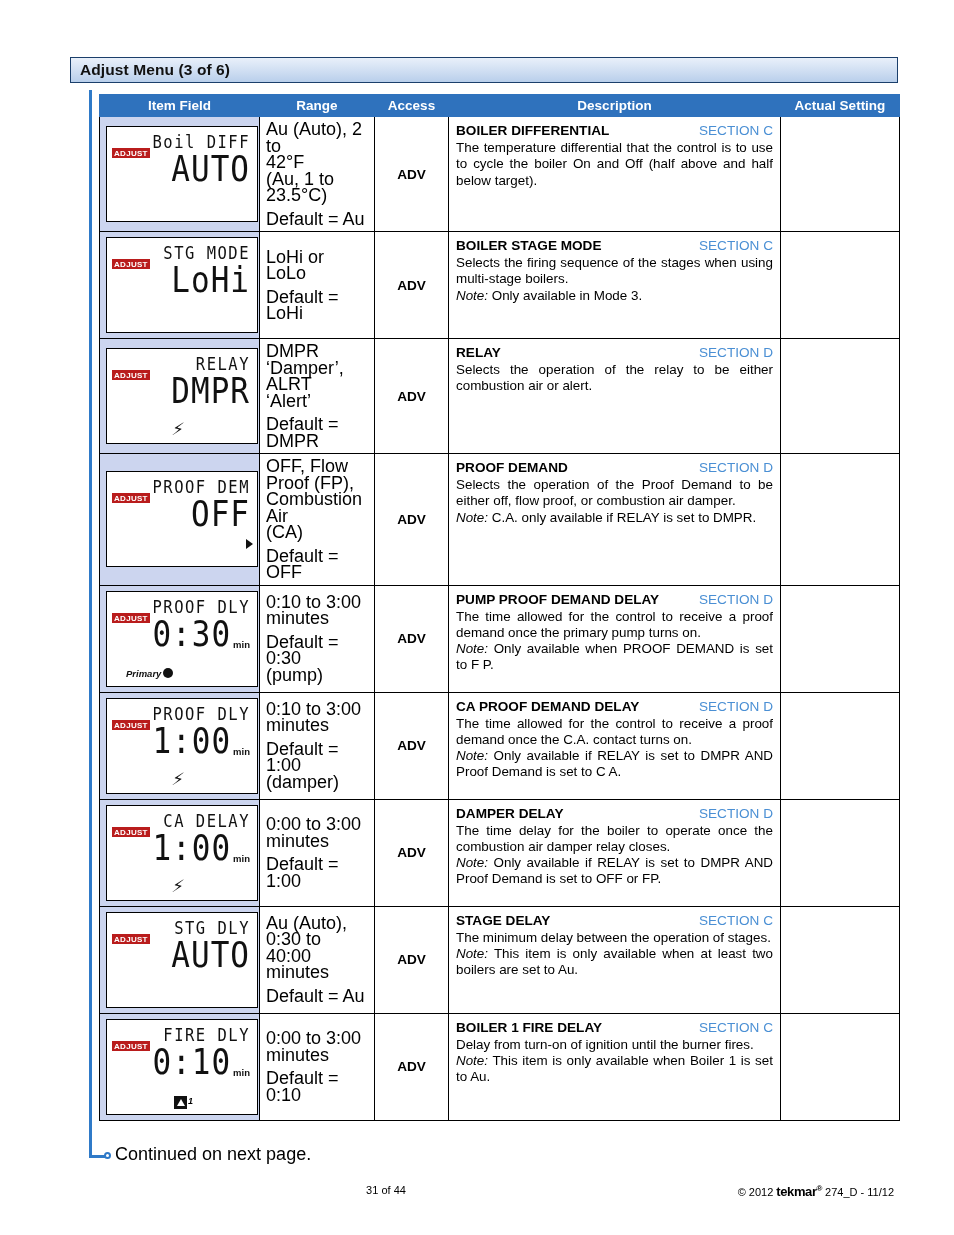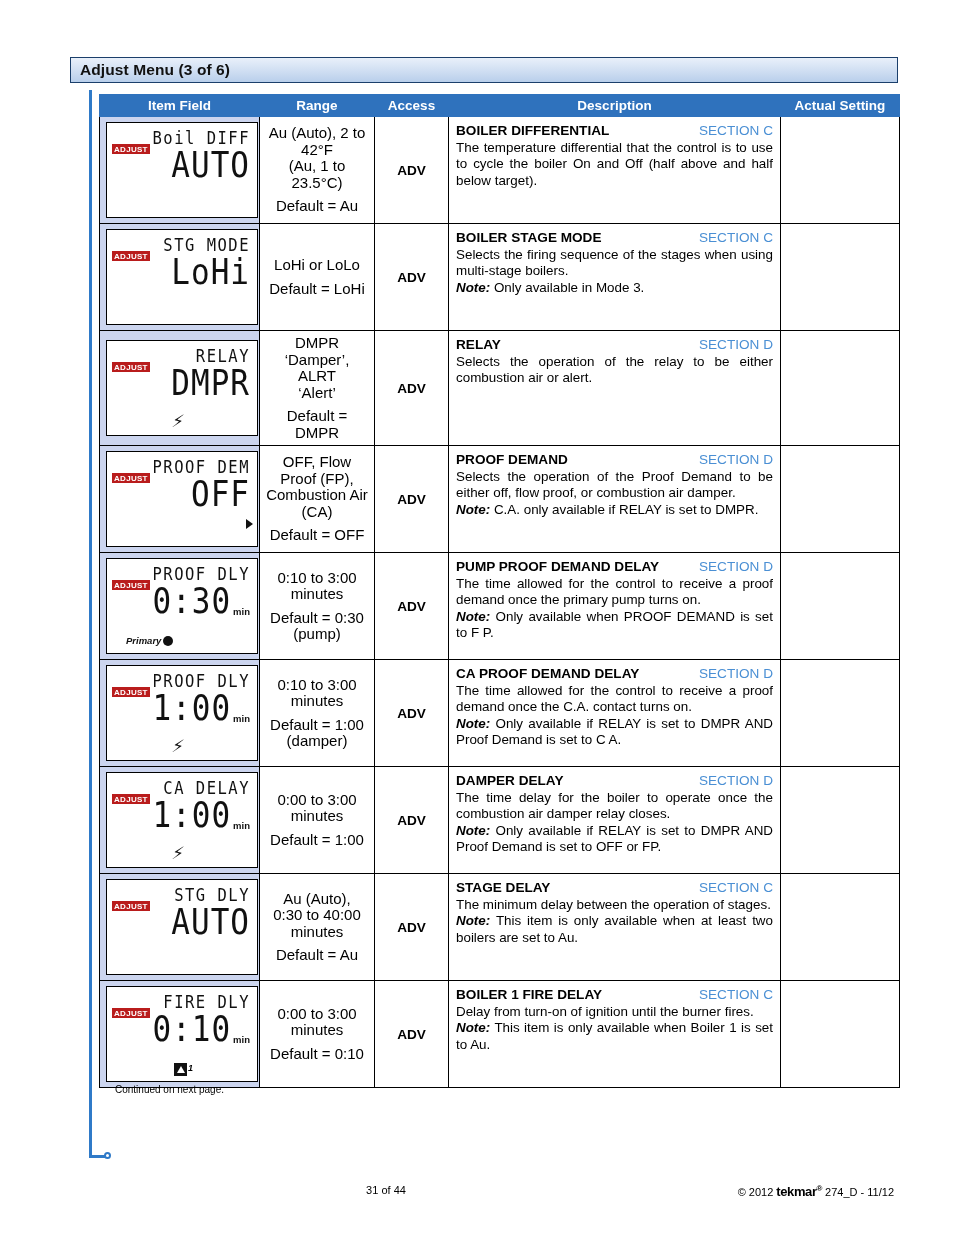--- a/index.html
+++ b/index.html
@@ -73,22 +73,22 @@
   .tbl thead th.c-access { width: 74px;  }
   .tbl thead th.c-desc   { width: 332px; }
   .tbl thead th.c-actual { width: 119px; }
 
   td.item-cell {
     background: #ccd5ef;
     padding: 5px 5px 5px 6px;
     text-align: center;
   }
   td.range-cell {
-    font-size: 15px; line-height: 16.5px;
-    text-align: center; padding: 4px 6px;
+    font-size: 18px; line-height: 16.5px;
+    padding: 4px 6px;
   }
   td.access-cell {
     font-size: 13.6px; font-weight: bold;
     text-align: center;
   }
   td.desc-cell {
     font-size: 13.4px; line-height: 16.2px;
     padding: 6px 7px 18px 7px;
     vertical-align: top;
     text-align: justify;
@@ -100,21 +100,21 @@
 
   .desc-head {
     display: flex; align-items: baseline;
     justify-content: space-between;
     margin-bottom: 1px; gap: 8px;
   }
   .desc-title { font-weight: bold; font-size: 13.6px; white-space: nowrap; }
   .desc-sect  { color: #4a8fd4; font-size: 13.6px; white-space: nowrap; }
   .desc-body  { }
   .desc-note  { }
-  .note-lbl   { font-weight: bold; font-style: italic; }
+  .note-lbl   { font-weight: normal; font-style: italic; }
 
   
   .lcd {
     background: #fff;
     border: 1.5px solid #000;
     width: 152px;
     margin: 0 auto;
     position: relative;
     padding: 4px 5px 3px 5px;
     text-align: right;
@@ -231,22 +231,22 @@
   .cont-dot {
     position: absolute;
     left: 104px; top: 1152px;
     width: 7px; height: 7px;
     border: 2px solid #2f7ac8;
     border-radius: 50%;
     background: #fff;
   }
   .cont-text {
     position: absolute;
-    left: 115px; top: 1084px;
-    font-size: 10px;
+    left: 115px; top: 1144px;
+    font-size: 18px;
   }
   .foot-page {
     position: absolute;
     left: 0; top: 1184px; width: 772px;
     text-align: center;
     font-size: 11px;
   }
   .foot-right {
     position: absolute;
     right: 60px; top: 1184px;

